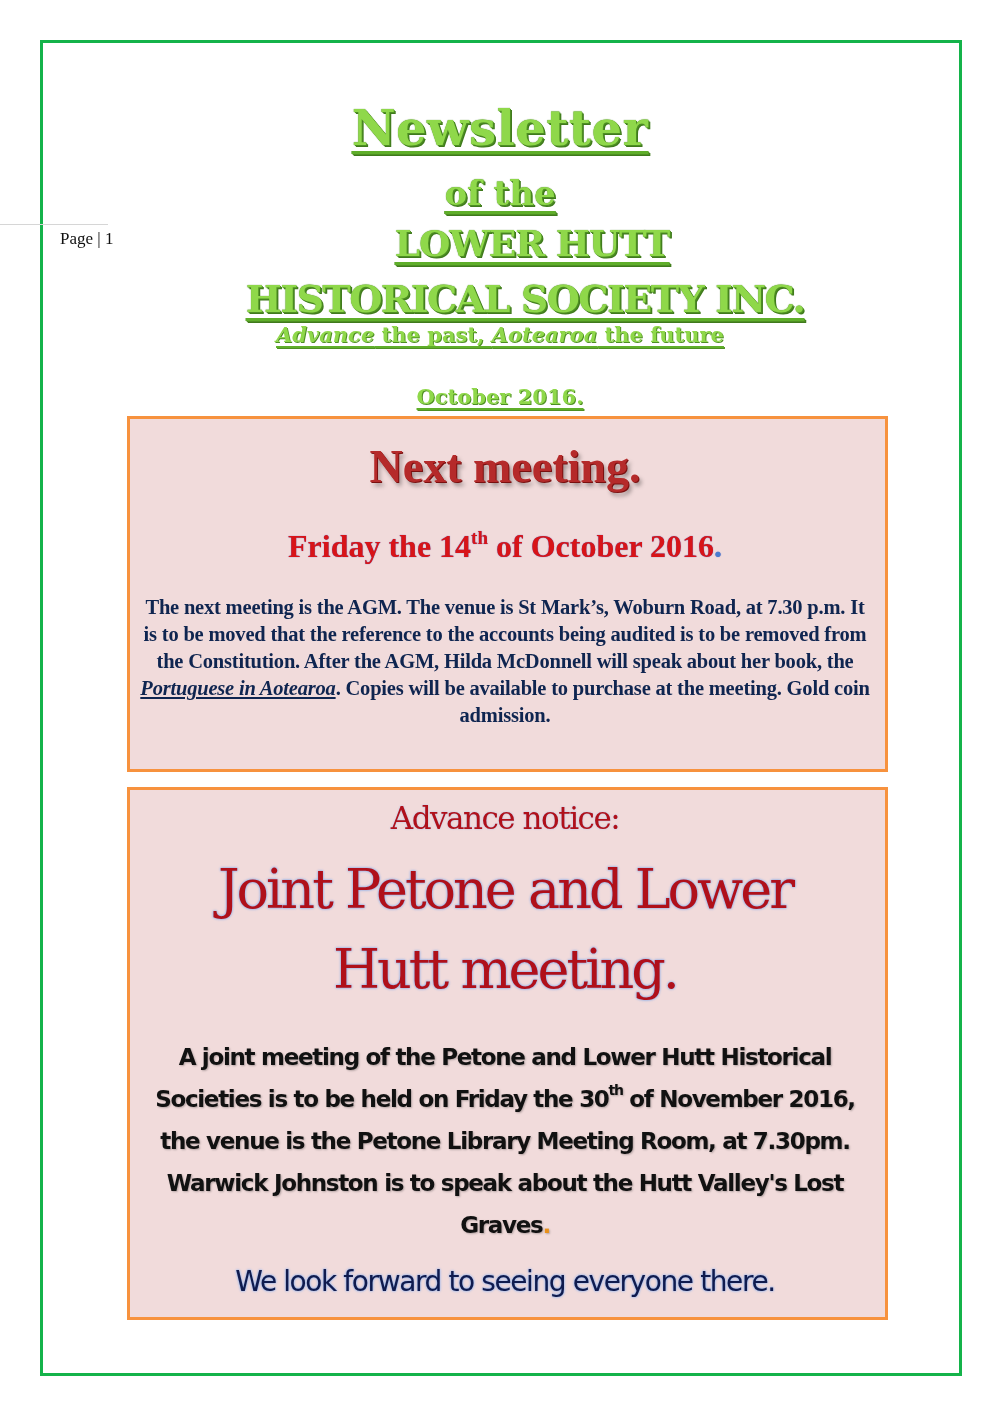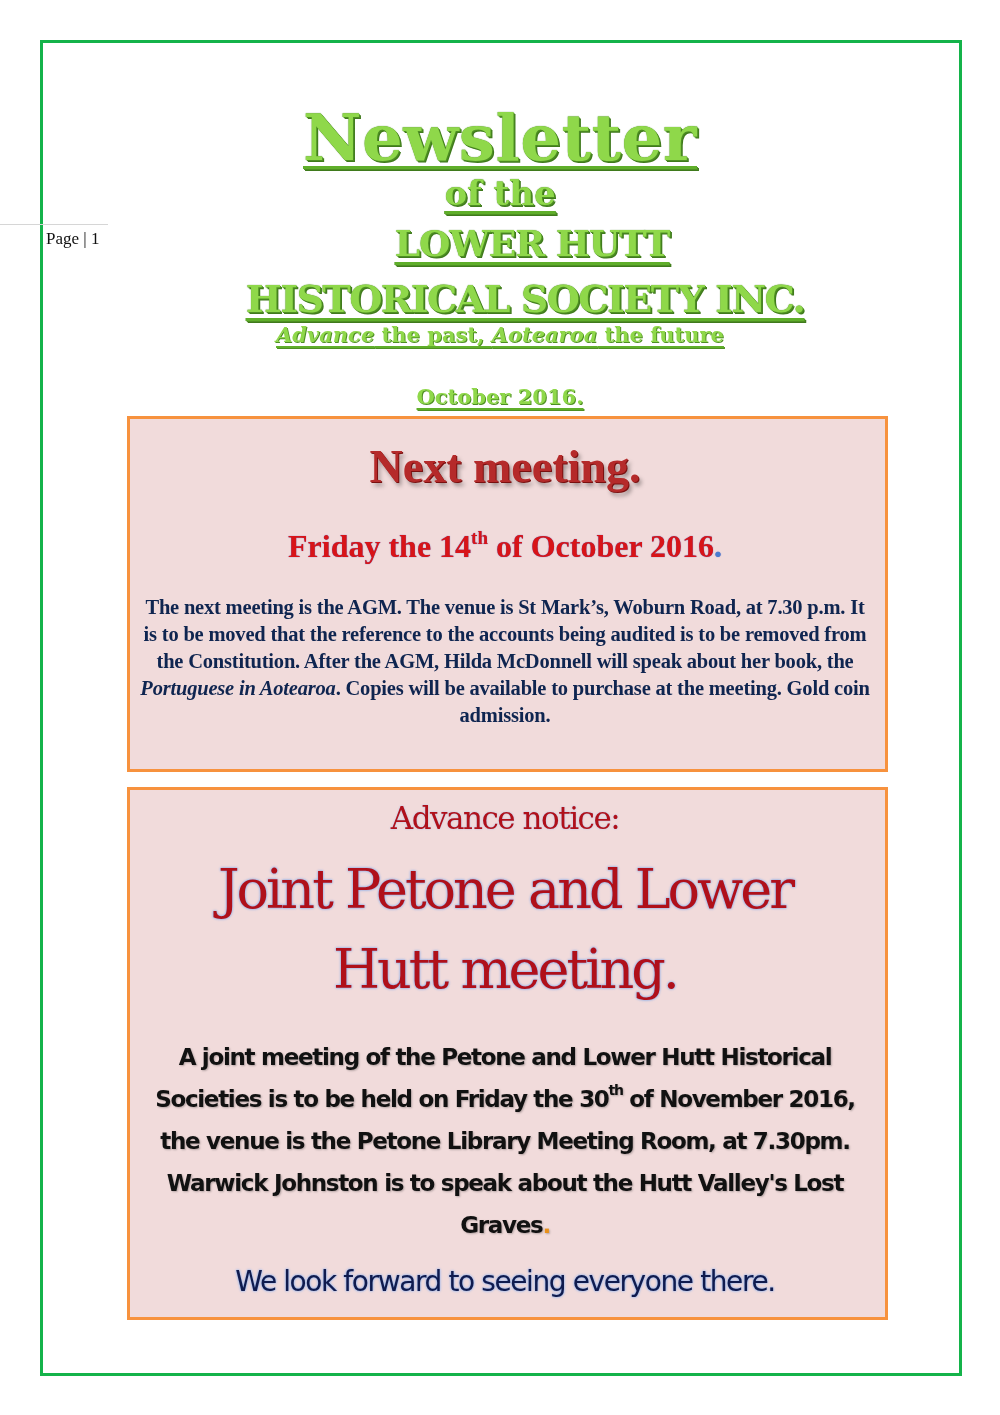--- a/index.html
+++ b/index.html
@@ -6,31 +6,31 @@
   body { width: 1000px; height: 1415px; position: relative; overflow: hidden; font-family: "Liberation Serif", serif; }
 
   .page-border {
     position: absolute; left: 40px; top: 40px; width: 916px; height: 1330px;
     border: 3px solid #14b34a; box-sizing: content-box;
   }
   .header-rule {
     position: absolute; left: 0; top: 224px; width: 108px; height: 1px; background: #d6d6d6;
   }
   .page-number {
-    position: absolute; left: 46px; top: 229px; font-size: 17px; color: #111;
+    position: absolute; left: 60px; top: 229px; font-size: 17px; color: #111;
     font-family: "Liberation Serif", serif;
   }
   .mh {
     color: #8fd84a; font-family: "DejaVu Serif", serif; font-weight: bold;
     text-decoration: underline; text-decoration-color: #5fae2a; text-decoration-thickness: 3px;
     text-underline-offset: 6px;
     text-shadow: 1px 1px 0 #4e8f23, 2px 2px 0 #3f7a1c, 0 0 1px #3f7a1c;
     white-space: nowrap; display: block; position: absolute; left: 0; width: 1000px; text-align: center;
   }
-  .mh-title { top: 100px; font-size: 64px; letter-spacing: 0.5px; }
+  .mh-title { top: 100px; font-size: 48px; letter-spacing: 0.5px; }
   .mh-of { top: 173px; font-size: 34px; }
   .mh-lower { top: 222px; font-size: 36px; letter-spacing: -1px; padding-left: 32px; }
   .mh-society { top: 276px; font-size: 38px; letter-spacing: -1.5px; padding-left: 25px; }
   .mh-tagline {
     top: 322px; font-size: 21px; text-decoration-thickness: 2px; text-underline-offset: 4px;
     text-shadow: 1px 1px 0 #4e8f23;
   }
   .mh-tagline i { font-style: italic; }
   .mh-date {
     top: 360px; font-size: 21px; text-decoration-thickness: 2px; text-underline-offset: 4px;
@@ -55,21 +55,21 @@
     font-family: "Liberation Serif", serif; font-weight: bold; font-size: 32px; color: #d81418;
     text-shadow: 0 0 1px #4a5fbf;
   }
   .b1-date sup { font-size: 19px; vertical-align: 13px; line-height: 0; }
   .b1-date .dot { color: #4a7ccf; }
   .b1-body {
     position: absolute; left: 140px; top: 594px; width: 730px; text-align: center;
     font-family: "Liberation Serif", serif; font-weight: bold; font-size: 20.5px; line-height: 27px;
     color: #0f2550; letter-spacing: -0.2px;
   }
-  .b1-body i { font-style: italic; }
+  .b1-body i { font-style: italic; text-decoration: underline; }
 
   .b2-advance {
     position: absolute; left: 0; top: 800px; width: 1010px; text-align: center;
     font-family: "DejaVu Serif", serif; font-size: 31px; color: #b0101a;
     letter-spacing: -1.5px; text-shadow: 0 0 2px #a9c1ec;
   }
   .b2-headline {
     position: absolute; left: 0; top: 850px; width: 1010px; text-align: center;
     font-family: "DejaVu Serif", serif; font-size: 54px; line-height: 80px; color: #b0101a;
     letter-spacing: -3px; text-shadow: 0 0 2px #8fb0ea, 0 0 3px #8fb0ea;

